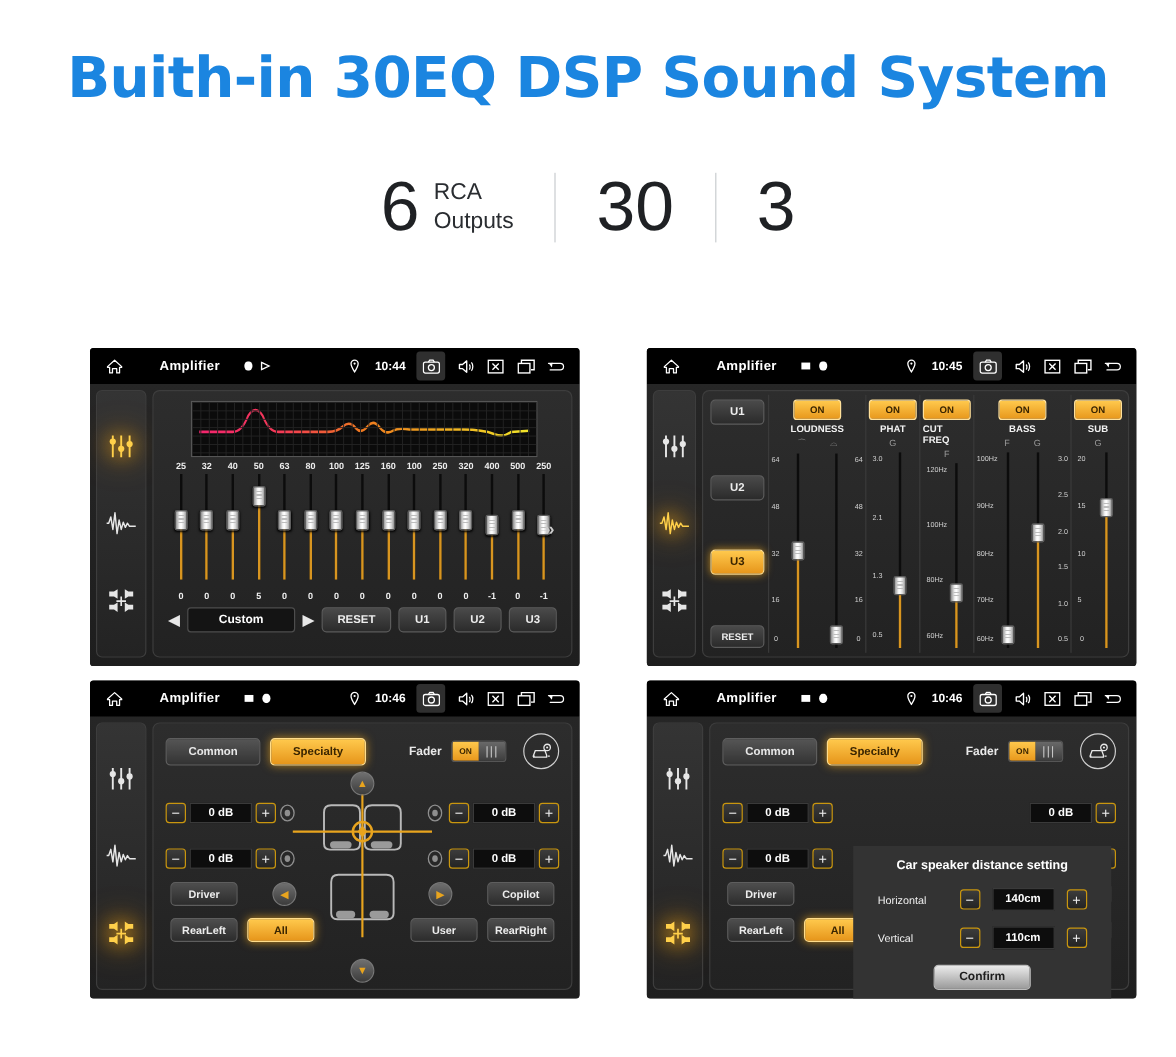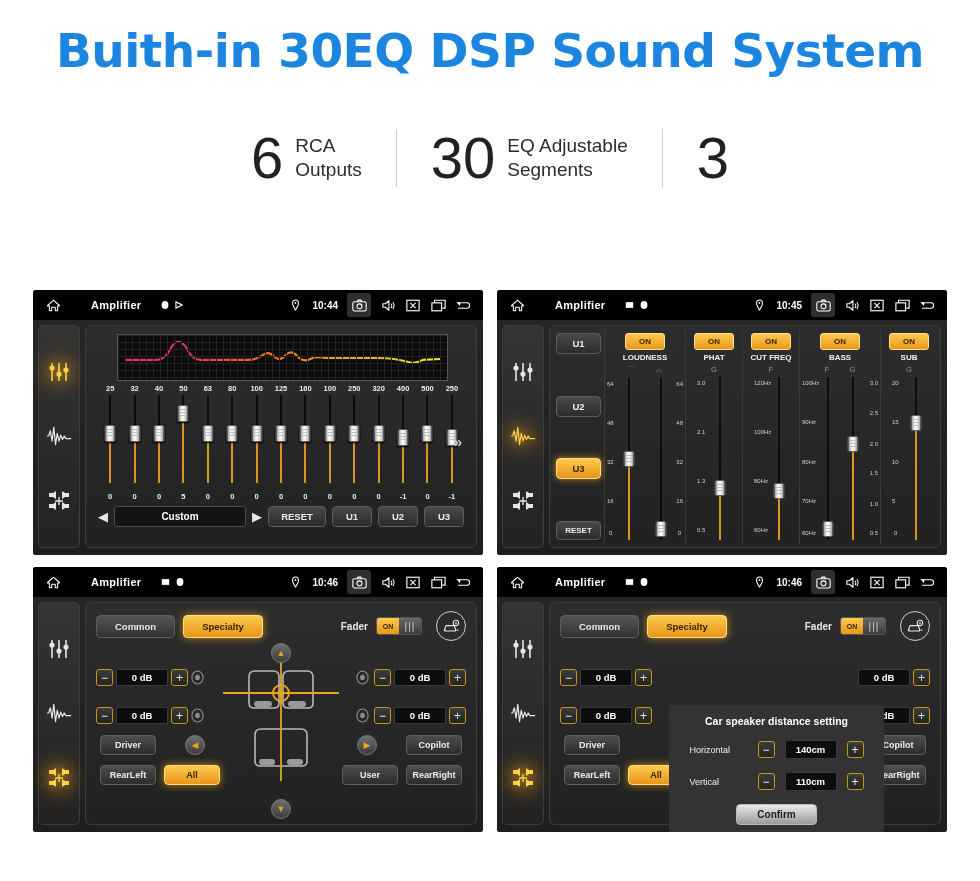--- a/index.html
+++ b/index.html
@@ -11,21 +11,21 @@
     position: relative;
   }
 
   
   .hero-title {
     text-align: center;
     font-size: 47px;
     font-weight: bold;
     color: #1b85e0;
     letter-spacing: -0.5px;
-    padding-top: 23px;
+    padding-top: 38px;
     font-family: "DejaVu Sans", sans-serif;
   }
 
   .stats-row {
     display: flex;
     align-items: center;
     justify-content: center;
     margin-top: 40px;
     height: 80px;
   }
@@ -61,20 +61,21 @@
   }
   .grid-row { display: flex; gap: 14px; margin-bottom: 12px; }
   .device {
     width: 450px; height: 265px;
     background: #1b1b1b;
     border-radius: 3px;
     overflow: hidden;
     position: relative;
     font-size: 9px;
     color: #ddd;
+    margin-left: 42px;
   }
 
   
   .statusbar {
     height: 30px;
     background: #000;
     display: flex;
     align-items: center;
     padding: 0 12px;
     gap: 8px;
@@ -237,24 +238,20 @@
   <div class="stat">
     <span class="stat-num">6</span>
     <span class="stat-txt">
       <span>RCA</span><br>
       <span>Outputs</span>
     </span>
   </div>
   <div class="stat-divider"></div>
   <div class="stat">
     <span class="stat-num">30</span>
-    <span class="stat-txt">
-      <span>EQ Adjustable</span><br>
-      <span>Segments</span>
-    </span>
   </div>
   <div class="stat-divider"></div>
   <div class="stat">
     <span class="stat-num">3</span>
   </div>
 </div>
 
 <div class="grid">
 
   <div class="grid-row">

